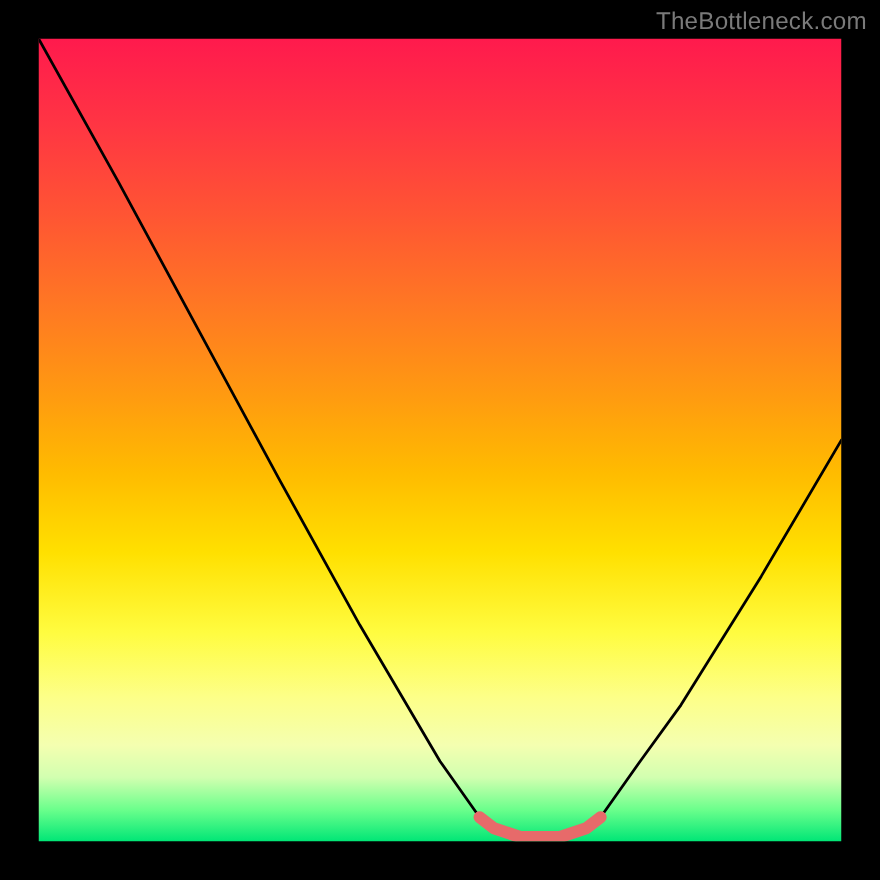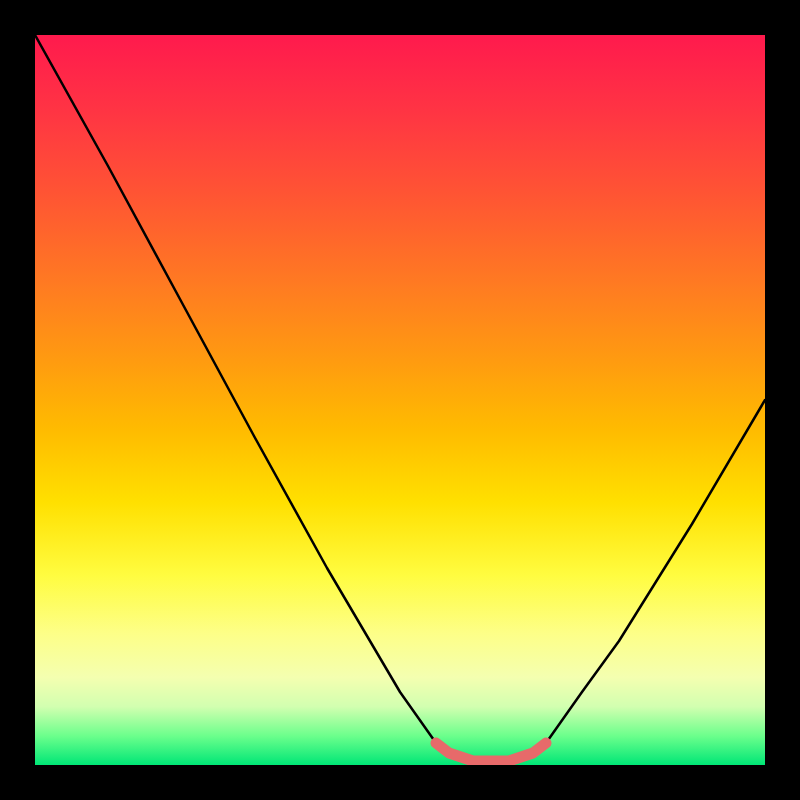--- a/index.html
+++ b/index.html
@@ -59,20 +59,21 @@
     font-size: 22px;
     letter-spacing: 0.2px;
     user-select: none;
   }
 </style>
 </head>
 <body>
 
 <div class="frame">
 
+  <div class="watermark">TheBottleneck.com</div>
 
   <div class="plot-area">
     <div class="gradient"></div>
 
     <svg class="curve-svg" viewBox="0 0 730 730" preserveAspectRatio="none">
 
       <path d="M 0 0
                L 73 131
                L 146 266
                L 219 401

